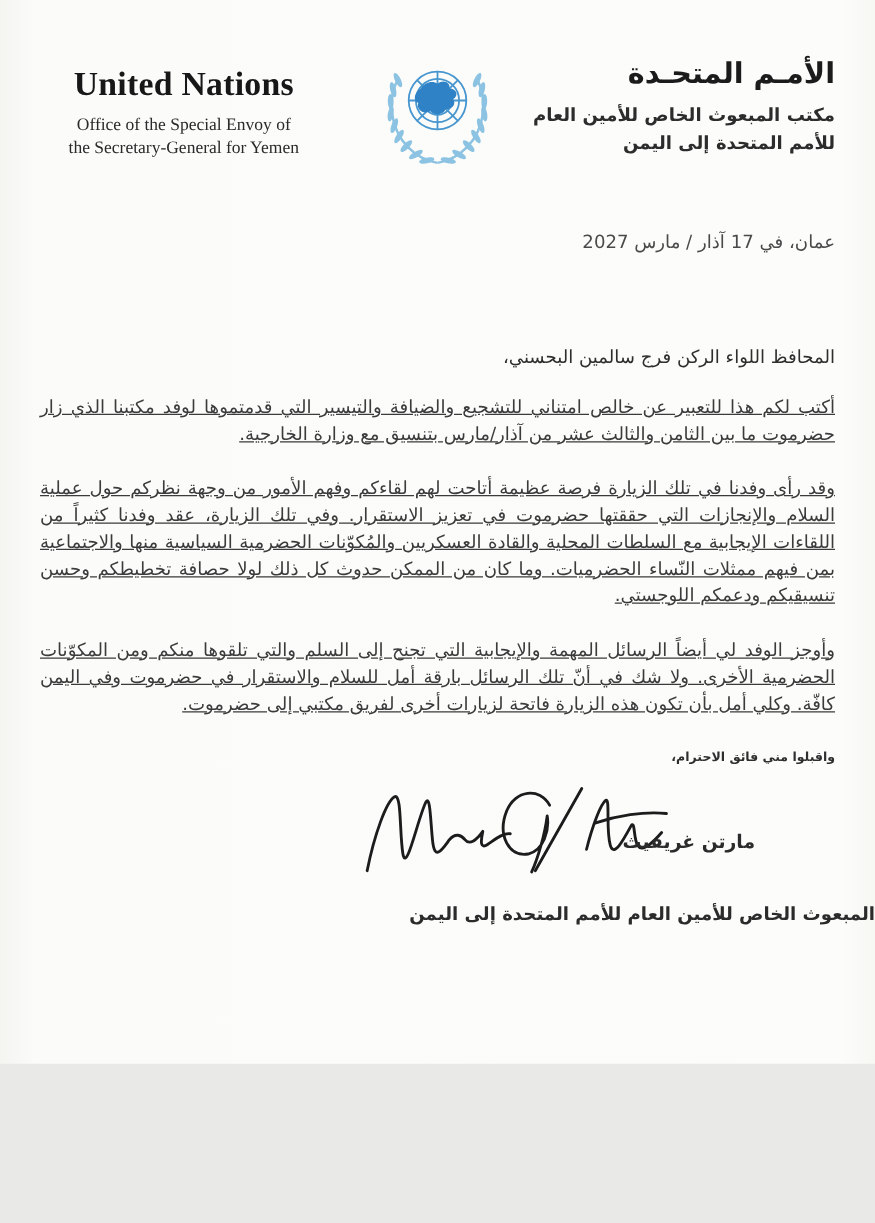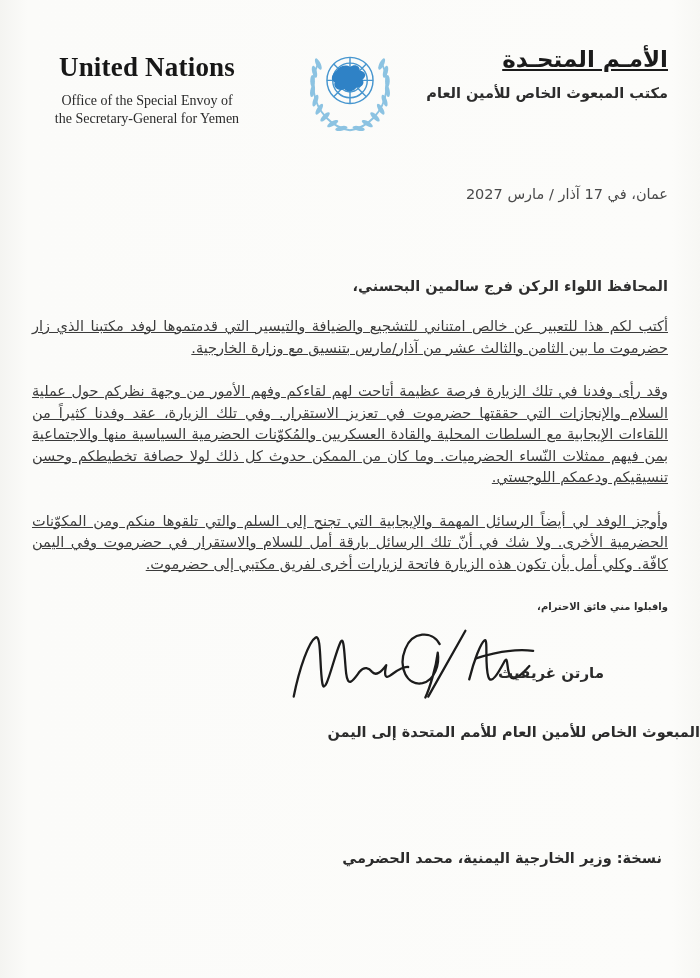--- a/index.html
+++ b/index.html
@@ -3,21 +3,21 @@
 <meta charset="utf-8">
 <style>
   html,body{margin:0;padding:0;}
   body{
     width:700px;height:978px;
     font-family:"DejaVu Sans",sans-serif;
     background:#e9e9e7;
   }
   .page{
     position:relative;
-    width:700px;height:978px;
+    width:700px;height:851px;
     background:linear-gradient(90deg,#f4f4f1 0%, #fbfbf9 4%, #fcfcfa 96%, #f7f7f4 100%);
     box-sizing:border-box;
     padding:40px 0 0 0;
     overflow:hidden;
     color:#3a3a3a;
   }
   
   .letterhead{
     display:grid;
     grid-template-columns:1fr auto 1fr;
@@ -48,21 +48,20 @@
   .lh-right{
     text-align:right;
     direction:rtl;
     margin-top:6px;
     color:#222;
   }
   .org-ar{
     font-weight:bold;
     font-size:23px;
     color:#1b1b1b;
-    text-decoration:underline;
   }
   .office-ar{
     font-weight:bold;
     font-size:14.5px;
     line-height:1.55;
     margin-top:10px;
     color:#2c2c2c;
   }
   
   .content{
@@ -71,21 +70,21 @@
   }
   .date-line{
     margin-top:44px;
     text-align:right;
     font-size:14.5px;
     color:#4a4a4a;
   }
   .salutation{
     margin-top:76px;
     text-align:right;
-    font-weight:bold;
+    font-weight:normal;
     font-size:14.5px;
     color:#2e2e2e;
   }
   .para{
     margin-top:22px;
     font-size:14.5px;
     line-height:21.5px;
     text-align:justify;
     text-align-last:right;
     color:#3b3b3b;
@@ -187,20 +186,21 @@
         </g>
 
         <path fill="#2f82c6" d="M36,30 C39,25 46,23 50,26 C55,22 61,25 60,30 C66,30 68,36 63,39 C66,43 62,48 57,47 C55,52 47,53 44,49 C38,52 32,47 34,42 C29,40 31,33 36,30 Z"></path>
       </svg>
     </div>
 
     <div class="lh-right">
       <div class="org-ar">الأمـم المتحـدة</div>
       <div class="office-ar">
         <div>مكتب المبعوث الخاص للأمين العام</div>
+        <div>للأمم المتحدة إلى اليمن</div>
       </div>
     </div>
   </div>
 
   <div class="content">
     <div class="date-line">عمان، في 17 آذار / مارس 2027</div>
     <div class="salutation">المحافظ اللواء الركن فرج سالمين البحسني،</div>
     <p class="para">أكتب لكم هذا للتعبير عن خالص امتناني للتشجيع والضيافة والتيسير التي قدمتموها لوفد مكتبنا الذي زار حضرموت ما بين الثامن والثالث عشر من آذار/مارس بتنسيق مع وزارة الخارجية.</p>
     <p class="para">وقد رأى وفدنا في تلك الزيارة فرصة عظيمة أتاحت لهم لقاءكم وفهم الأمور من وجهة نظركم حول عملية السلام والإنجازات التي حققتها حضرموت في تعزيز الاستقرار. وفي تلك الزيارة، عقد وفدنا كثيراً من اللقاءات الإيجابية مع السلطات المحلية والقادة العسكريين والمُكوّنات الحضرمية السياسية منها والاجتماعية بمن فيهم ممثلات النّساء الحضرميات. وما كان من الممكن حدوث كل ذلك لولا حصافة تخطيطكم وحسن تنسيقيكم ودعمكم اللوجستي.</p>
     <p class="para">وأوجز الوفد لي أيضاً الرسائل المهمة والإيجابية التي تجنح إلى السلم والتي تلقوها منكم ومن المكوّنات الحضرمية الأخرى. ولا شك في أنّ تلك الرسائل بارقة أمل للسلام والاستقرار في حضرموت وفي اليمن كافّة. وكلي أمل بأن تكون هذه الزيارة فاتحة لزيارات أخرى لفريق مكتبي إلى حضرموت.</p>

